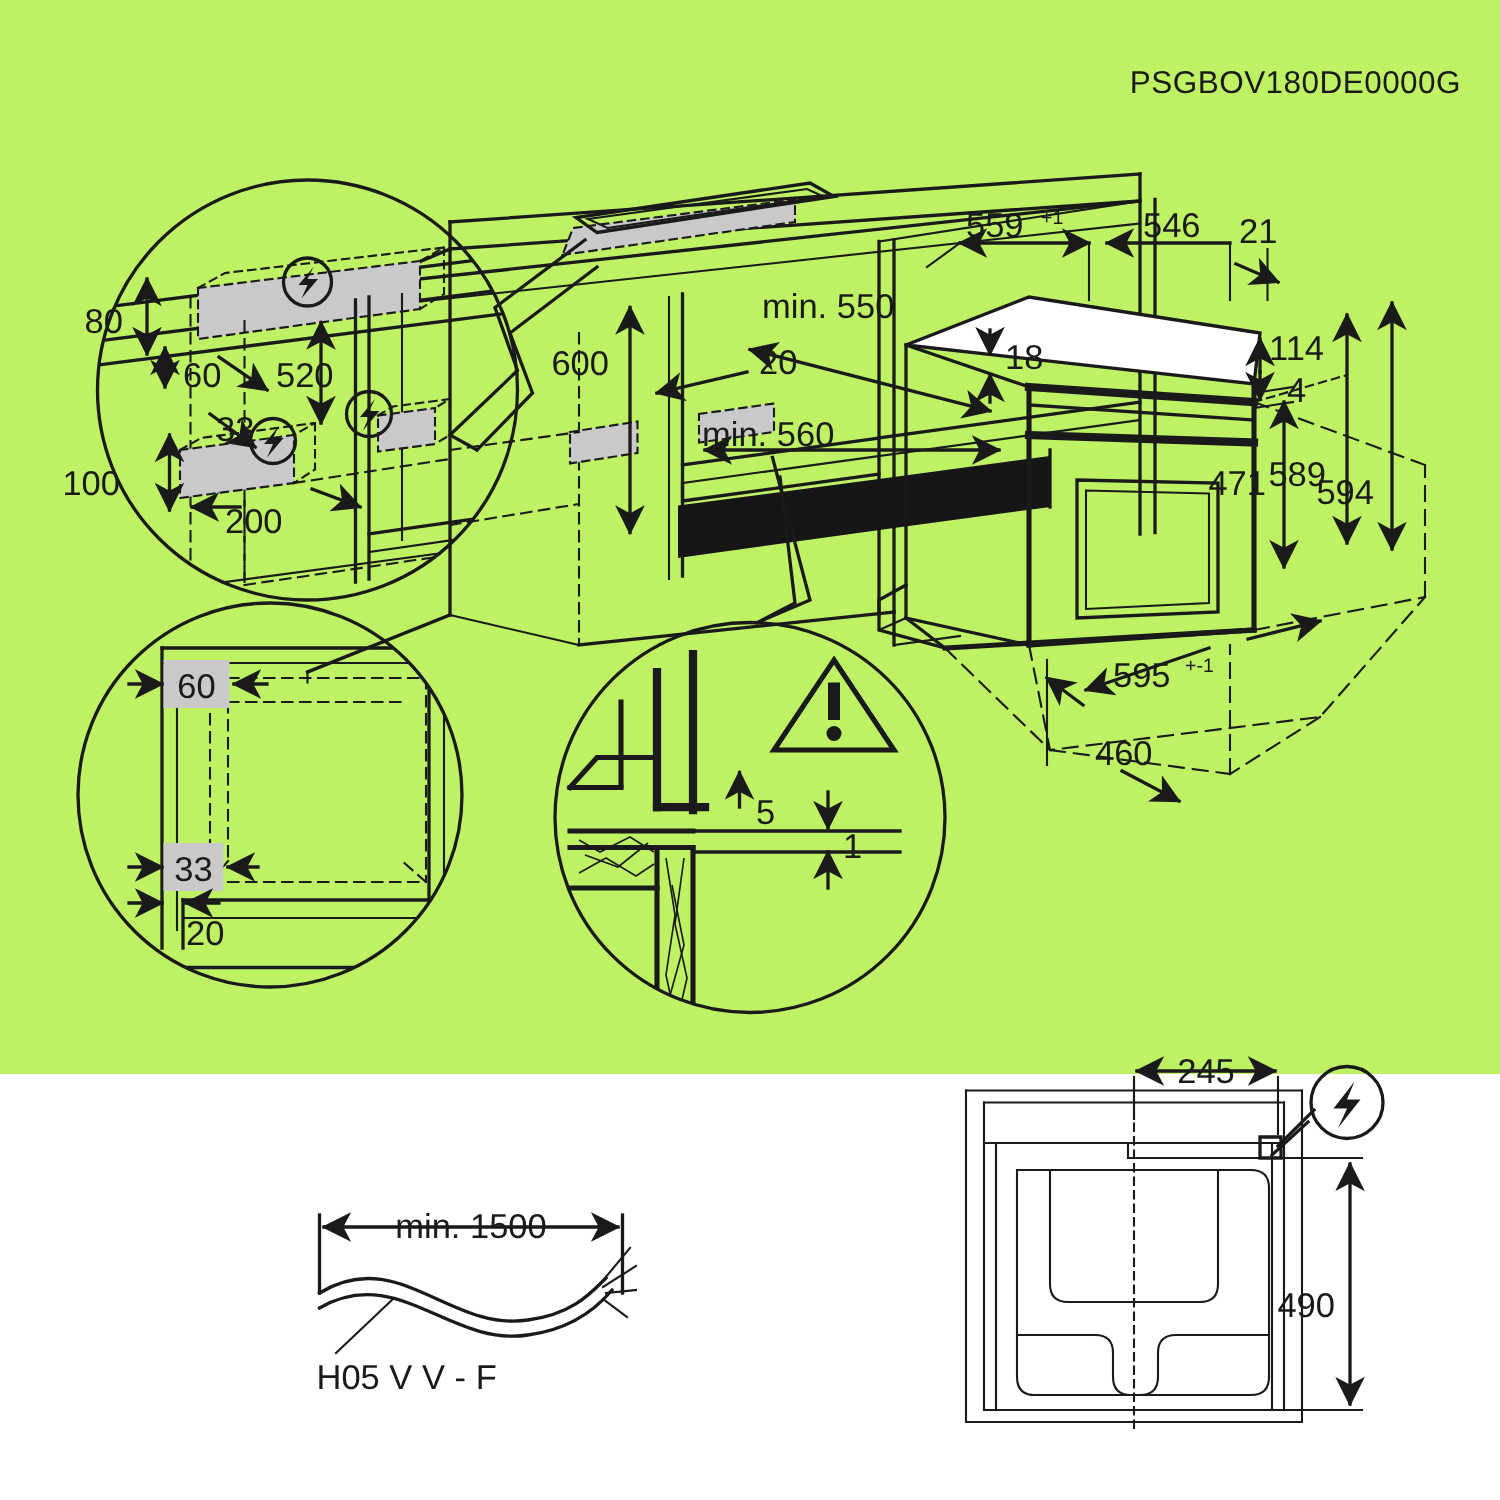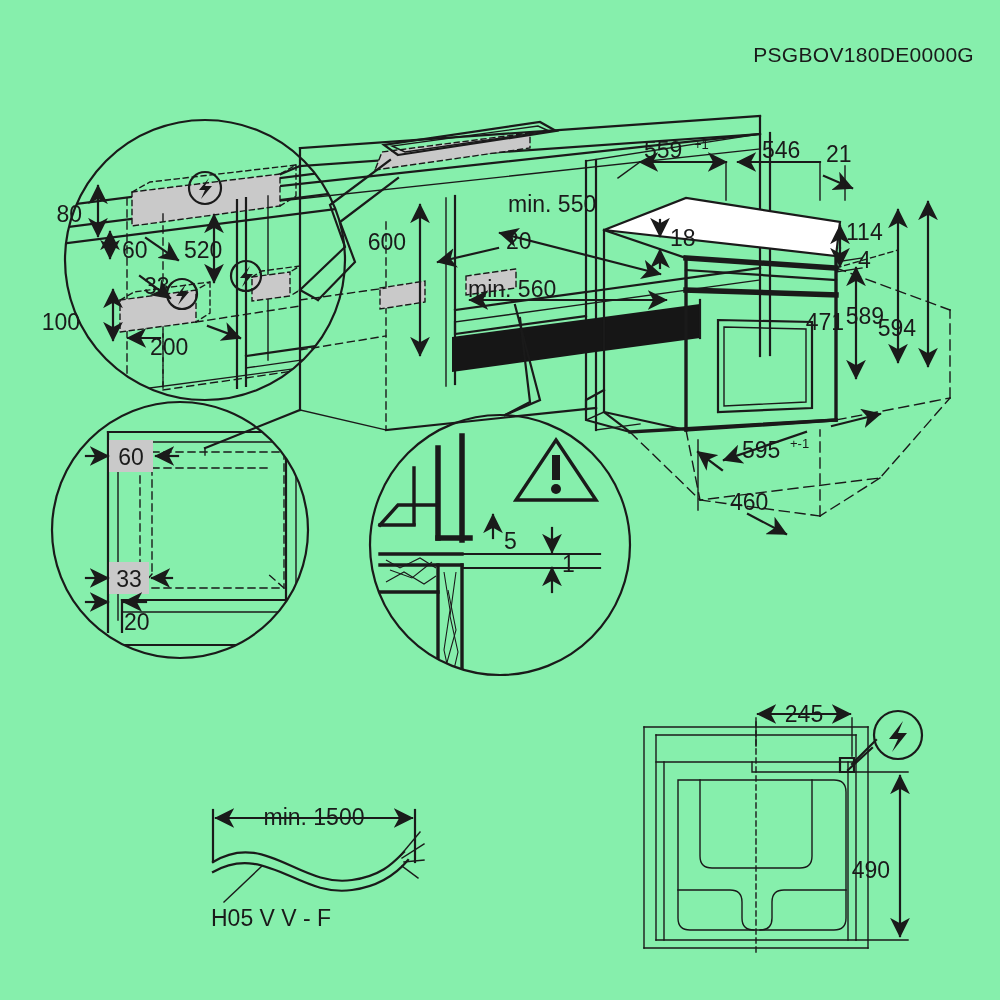--- a/index.html
+++ b/index.html
@@ -1,19 +1,19 @@
 <!DOCTYPE html>
 <html><head>
 <meta charset="utf-8">
 <title>Installation Drawing</title>
 <style>
   html,body{margin:0;padding:0;background:#ffffff;}
   body{width:1000px;height:1000px;overflow:hidden;
        font-family:"Liberation Sans","DejaVu Sans",sans-serif;}
-  #sheet{position:relative;width:1000px;height:1000px;background:#86efac;}
+  #sheet{position:relative;width:1000px;height:716px;background:#bef264;}
   svg{display:block;}
   .ln{stroke:#1a1a1a;fill:none;stroke-linecap:square;stroke-linejoin:miter;}
   .t1{stroke-width:1.4;}
   .t2{stroke-width:2.2;}
   .t3{stroke-width:3.4;}
   .t4{stroke-width:5.5;}
   .dash{stroke-dasharray:7 5;}
   .dash2{stroke-dasharray:5 4;}
   .dashlong{stroke-dasharray:10 6;}
   .fillblk{fill:#161616;stroke:none;}

